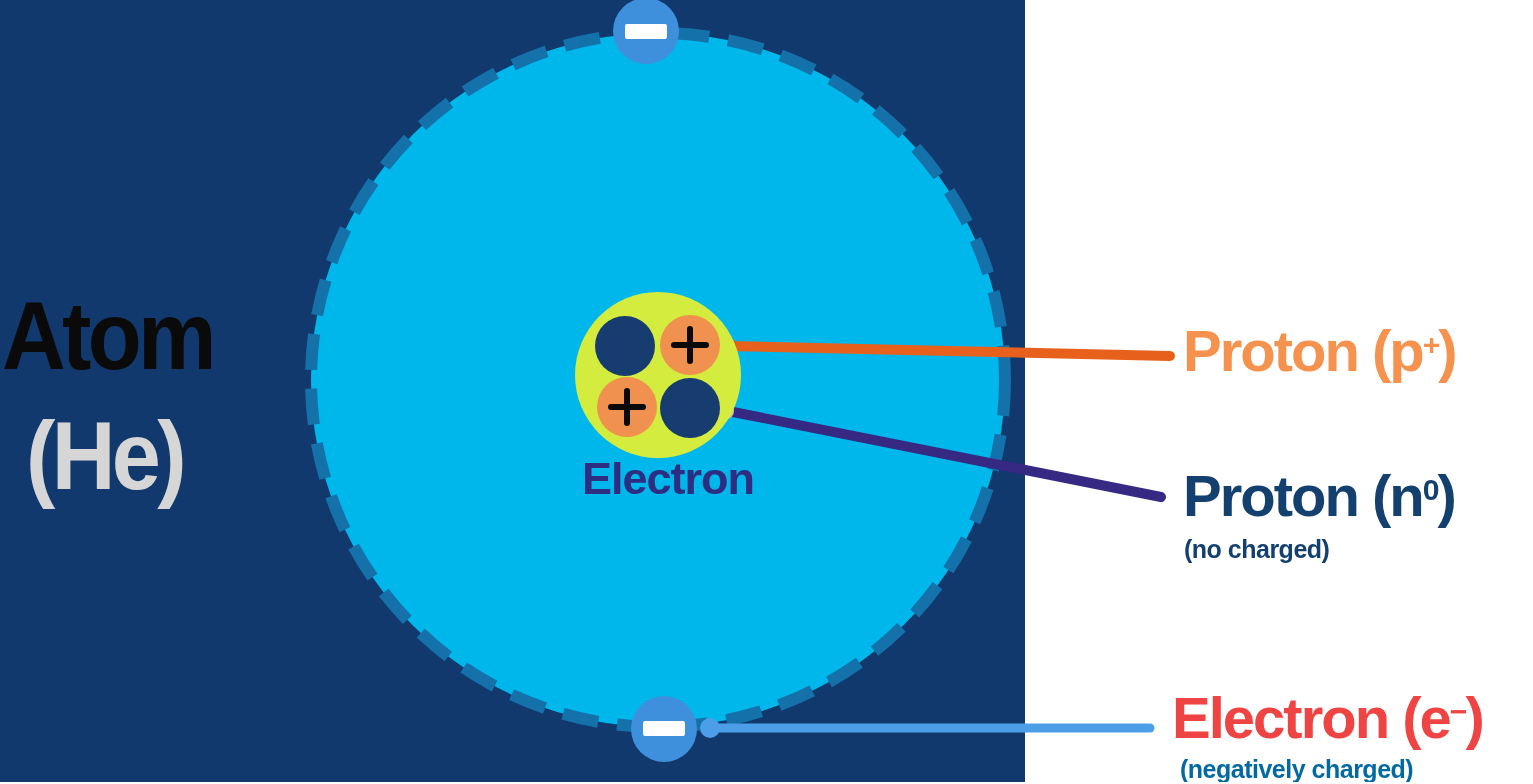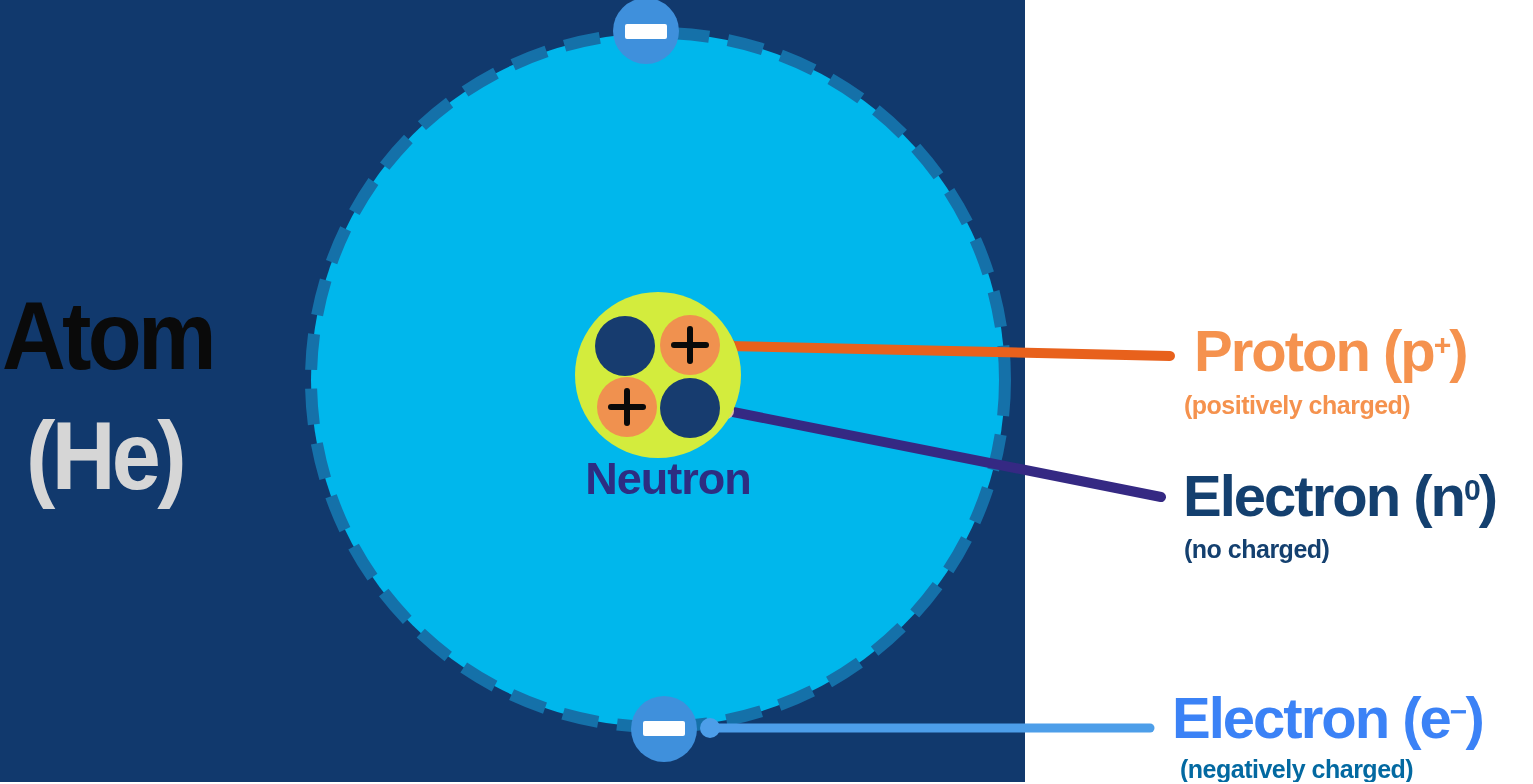--- a/index.html
+++ b/index.html
@@ -11,25 +11,25 @@
 
   .atom-title{left:2px;top:288px;font-size:96px;font-weight:bold;color:#0a0a0a;letter-spacing:-4px;transform:scaleX(0.92);transform-origin:left top;}
   .atom-symbol{left:26px;top:408px;font-size:96px;font-weight:bold;color:#d6d6d6;letter-spacing:-4px;transform:scaleX(0.92);transform-origin:left top;}
 
   .nucleus-label{left:558px;top:456px;width:220px;text-align:center;font-size:45px;font-weight:bold;color:#2d2d82;letter-spacing:-1px;}
 
   .legend-title{font-size:58px;font-weight:bold;letter-spacing:-2px;}
   .legend-title .sup{font-size:0.52em;position:relative;top:-0.52em;}
   .legend-sub{font-size:25px;font-weight:bold;letter-spacing:-0.5px;}
 
-  .proton-title{left:1183px;top:322px;color:#f5924e;margin-left:11px;}
+  .proton-title{left:1183px;top:322px;color:#f5924e;}
   .proton-sub{left:1184px;top:393px;color:#f5924e;}
   .neutron-title{left:1183px;top:467px;color:#14406f;}
   .neutron-sub{left:1184px;top:537px;color:#14406f;}
-  .electron-title{left:1172px;top:689px;color:#3b82f6;}
+  .electron-title{left:1172px;top:689px;color:#ef4444;}
   .electron-sub{left:1180px;top:757px;color:#0369a1;}
 </style>
 </head>
 <body>
 
 <div id="stage">
 
   <svg id="diagram-svg" viewBox="0 0 1533 784">
 
     <rect x="0" y="0" width="1025" height="784" fill="#11396d"></rect>
@@ -68,24 +68,23 @@
     </g>
     <g>
       <circle cx="664" cy="729" r="33" fill="#3f90dc"></circle>
       <rect x="643" y="721" width="42" height="15" rx="2" fill="#ffffff"></rect>
     </g>
   </svg>
 
   <div class="abs atom-title">Atom</div>
   <div class="abs atom-symbol">(He)</div>
 
-  <div class="abs nucleus-label">Neutron</div>
+  <div class="abs nucleus-label">Electron</div>
 
   <div class="abs legend-title proton-title"><span>Proton (p</span><span class="sup">+</span><span>)</span></div>
-  <div class="abs legend-sub proton-sub">(positively charged)</div>
 
-  <div class="abs legend-title neutron-title"><span>Electron (n</span><span class="sup">0</span><span>)</span></div>
+  <div class="abs legend-title neutron-title"><span>Proton (n</span><span class="sup">0</span><span>)</span></div>
   <div class="abs legend-sub neutron-sub">(no charged)</div>
 
   <div class="abs legend-title electron-title"><span>Electron (e</span><span class="sup">−</span><span>)</span></div>
   <div class="abs legend-sub electron-sub">(negatively charged)</div>
 
 </div>
 
 </body></html>

